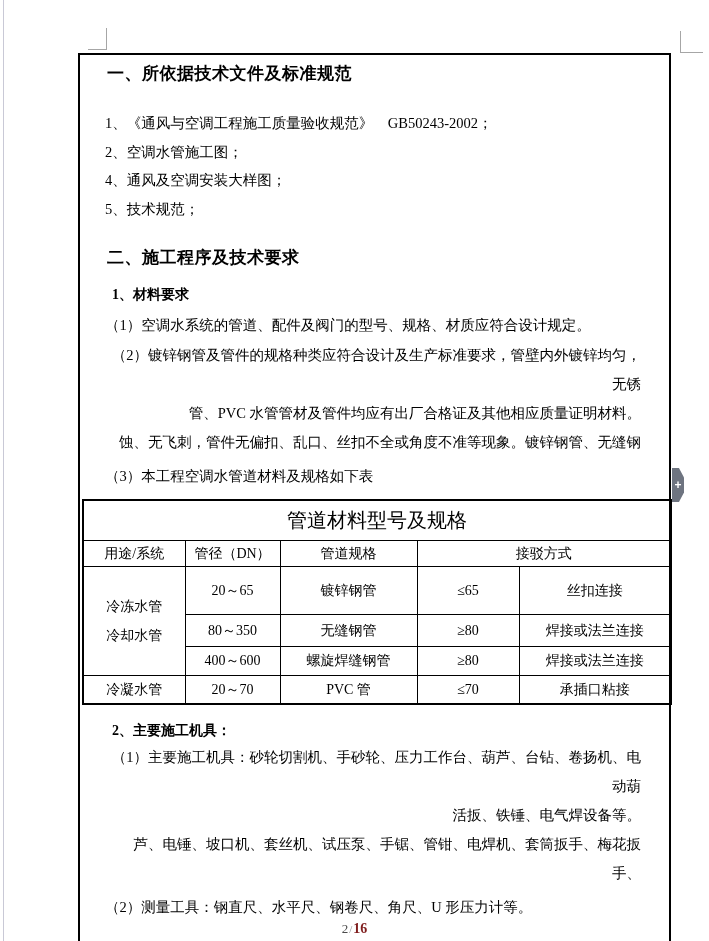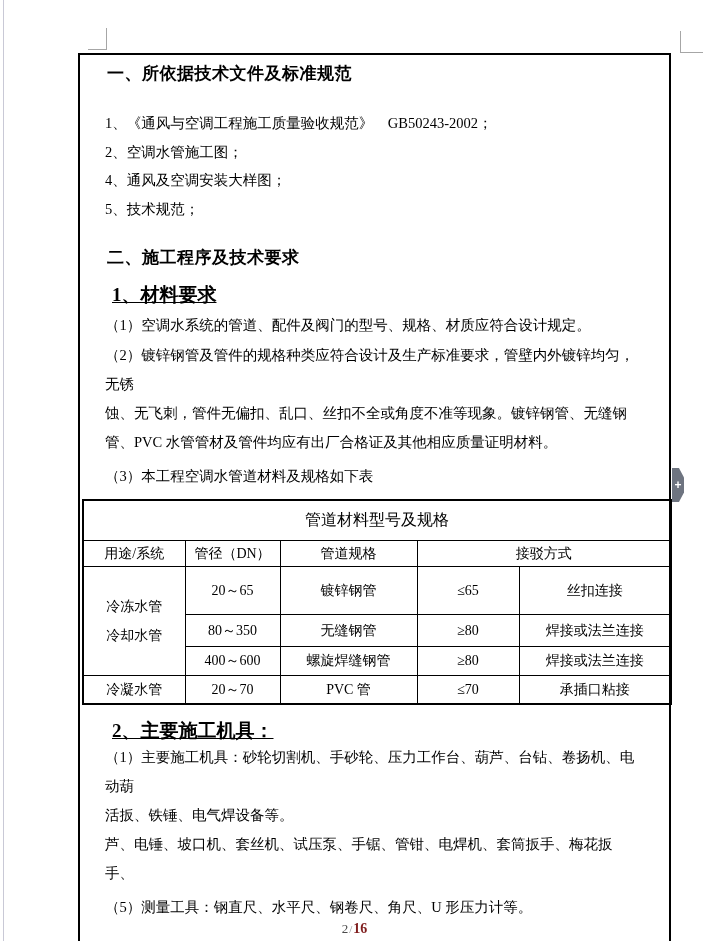--- a/index.html
+++ b/index.html
@@ -18,37 +18,37 @@
 
   .content-box{
     position:absolute;left:78px;top:53px;width:593px;height:921px;
     border:2px solid #000;box-sizing:border-box;
     padding:4px 28px 0 25px;
   }
   .h1{font-size:17px;font-weight:bold;margin:3px 0 0 2px;height:26px;line-height:24px;letter-spacing:0.5px;}
   .h1.sec2{margin-top:23px;}
   .ref-list{margin-top:21px;}
   .doc-line{height:28.5px;line-height:28.5px;font-size:14.5px;}
-  .h3{font-size:19px;font-weight:bold;margin:12px 0 0 7px;height:22px;line-height:22px;text-decoration:underline;}
+  .h3{font-size:14px;font-weight:bold;margin:12px 0 0 7px;height:22px;line-height:22px;}
   .h3.after-table{margin-top:15px;}
   .para{font-size:14.5px;line-height:29px;margin:5px 0 0 0;}
   .para-group{margin-top:1px;}
-  .para-group .para{margin:0;}
+  .para-group .para{margin:0;text-align:right;}
   .indent{margin-left:25px;}
 
   table.spec{
     border-collapse:collapse;table-layout:fixed;
     width:588px;margin:8px 0 0 -23px;
     border:2px solid #000;
   }
   table.spec td{
     border:1.5px solid #000;text-align:center;vertical-align:middle;
     font-size:14px;padding:0;overflow:hidden;
   }
-  tr.r-title td{height:39px;font-size:16px;}
+  tr.r-title td{height:39px;font-size:20px;}
   tr.r-head td{height:25px;}
   tr.r1 td{height:47px;}
   tr.r2 td{height:31px;}
   tr.r3 td{height:28px;margin-top:44px;}
   tr.r4 td{height:27px;}
   td.usage div{line-height:29px;}
 
   .bookmark-tab{
     position:absolute;left:672px;top:468px;width:12px;height:34px;
     background:#6e7480;
@@ -87,22 +87,22 @@
     <div class="doc-line">4、通风及空调安装大样图；</div>
     <div class="doc-line">5、技术规范；</div>
   </div>
 
   <div class="h1 sec2">二、施工程序及技术要求</div>
 
   <div class="h3">1、材料要求</div>
   <div class="para">（1）空调水系统的管道、配件及阀门的型号、规格、材质应符合设计规定。</div>
   <div class="para-group">
     <div class="para">（2）镀锌钢管及管件的规格种类应符合设计及生产标准要求，管壁内外镀锌均匀，无锈</div>
+    <div class="para indent">管、PVC 水管管材及管件均应有出厂合格证及其他相应质量证明材料。</div>
     <div class="para indent">蚀、无飞刺，管件无偏扣、乱口、丝扣不全或角度不准等现象。镀锌钢管、无缝钢</div>
-    <div class="para indent">管、PVC 水管管材及管件均应有出厂合格证及其他相应质量证明材料。</div>
   </div>
   <div class="para">（3）本工程空调水管道材料及规格如下表</div>
 
   <table class="spec">
     <colgroup>
       <col style="width:102px">
         <col style="width:95px">
         <col style="width:137px">
         <col style="width:102px">
         <col style="width:152px">
@@ -148,21 +148,21 @@
     </tr>
   </tbody>
     </table>
 
   <div class="h3 after-table">2、主要施工机具：</div>
   <div class="para-group">
     <div class="para">（1）主要施工机具：砂轮切割机、手砂轮、压力工作台、葫芦、台钻、卷扬机、电动葫</div>
     <div class="para indent">活扳、铁锤、电气焊设备等。</div>
     <div class="para indent">芦、电锤、坡口机、套丝机、试压泵、手锯、管钳、电焊机、套筒扳手、梅花扳手、</div>
   </div>
-  <div class="para">（5）测量工具：钢直尺、水平尺、钢卷尺、角尺、U 形压力计等。</div>
+  <div class="para">（2）测量工具：钢直尺、水平尺、钢卷尺、角尺、U 形压力计等。</div>
 
 </div>
 
 <div class="bookmark-tab">
   <span>+</span>
 </div>
 
 <div class="footer">
   <span class="cur">2</span><span class="sep">/</span><span class="tot">16</span>
 </div>

